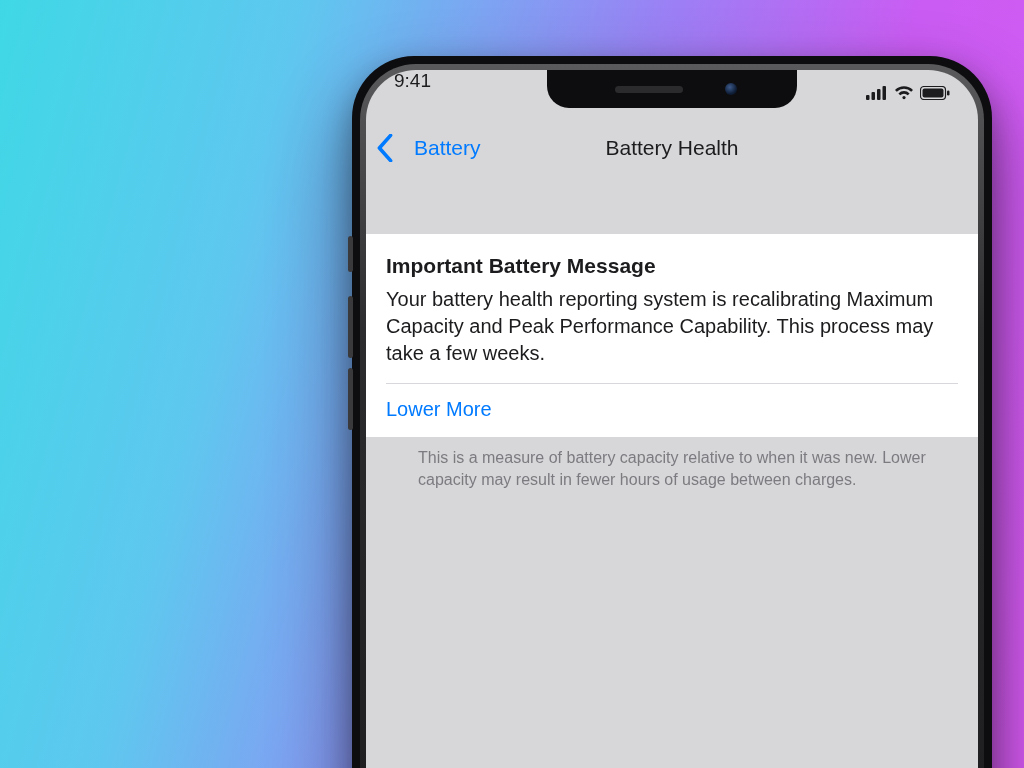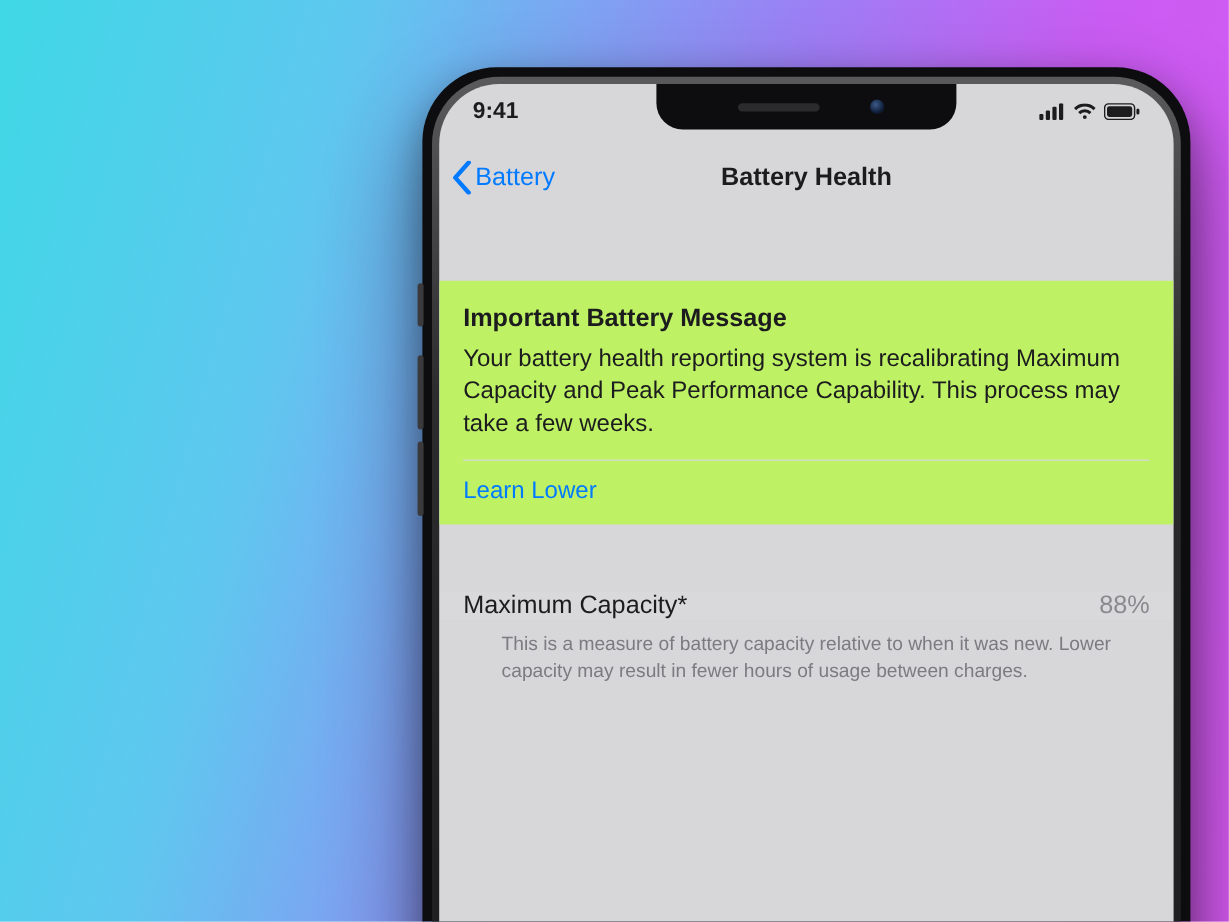--- a/index.html
+++ b/index.html
@@ -79,68 +79,67 @@
     position: relative;
     left: 8px;
   }
 
   
   .statusbar {
     position: absolute;
     top: 0; left: 0; right: 0;
     height: 46px;
     display: flex;
-    align-items: center;
     justify-content: space-between;
     padding: 0 28px;
-    font-weight: 700;
+    font-weight: 400;
     font-size: 19px;
     color: #1c1c1e;
   }
   .status-right { display: flex; align-items: center; gap: 6px; }
   .status-right svg { display: block; }
 
   
   .navheader {
     position: absolute;
     top: 52px; left: 0; right: 0;
     height: 52px;
     display: flex;
     align-items: center;
   }
   .back {
     display: flex;
     align-items: center;
-    gap: 2px;
+    gap: 20px;
     color: #007aff;
     font-size: 21px;
     padding-left: 10px;
     cursor: pointer;
     font-weight: 400;
   }
   .back svg { width: 18px; height: 28px; }
   .navtitle {
     position: absolute;
     left: 0; right: 0;
     text-align: center;
     font-size: 21px;
-    font-weight: 700;
+    font-weight: 400;
     color: #1c1c1e;
     pointer-events: none;
   }
 
   
   .content {
     position: absolute;
     top: 108px; left: 0; right: 0; bottom: 0;
     overflow: hidden;
   }
 
   .card {
-    background: #bef264;
+    background: #ffffff;
     margin: 56px 0 0 0;
   }
   .card-inner { padding: 20px 20px 0 20px; }
   .card h3 {
     font-size: 21px;
     font-weight: 700;
     color: #1c1c1e;
     margin-bottom: 8px;
   }
   .card p.body {
@@ -235,27 +234,23 @@
       </div>
 
       <div class="content">
 
         <div class="card">
           <div class="card-inner">
             <h3>Important Battery Message</h3>
             <p class="body">Your battery health reporting system is recalibrating Maximum Capacity and Peak Performance Capability. This process may take a few weeks.</p>
           </div>
           <div class="hair"></div>
-          <a class="learnmore">Learn Lower</a>
+          <a class="learnmore">Lower More</a>
         </div>
 
-        <div class="row">
-          <span>Maximum Capacity*</span>
-          <span class="value">88%</span>
-        </div>
 
         <p class="footer-note">This is a measure of battery capacity relative to when it was new. Lower capacity may result in fewer hours of usage between charges.</p>
 
       </div>
 
     </div>
   </div>
 </div>
 
 </body></html>

